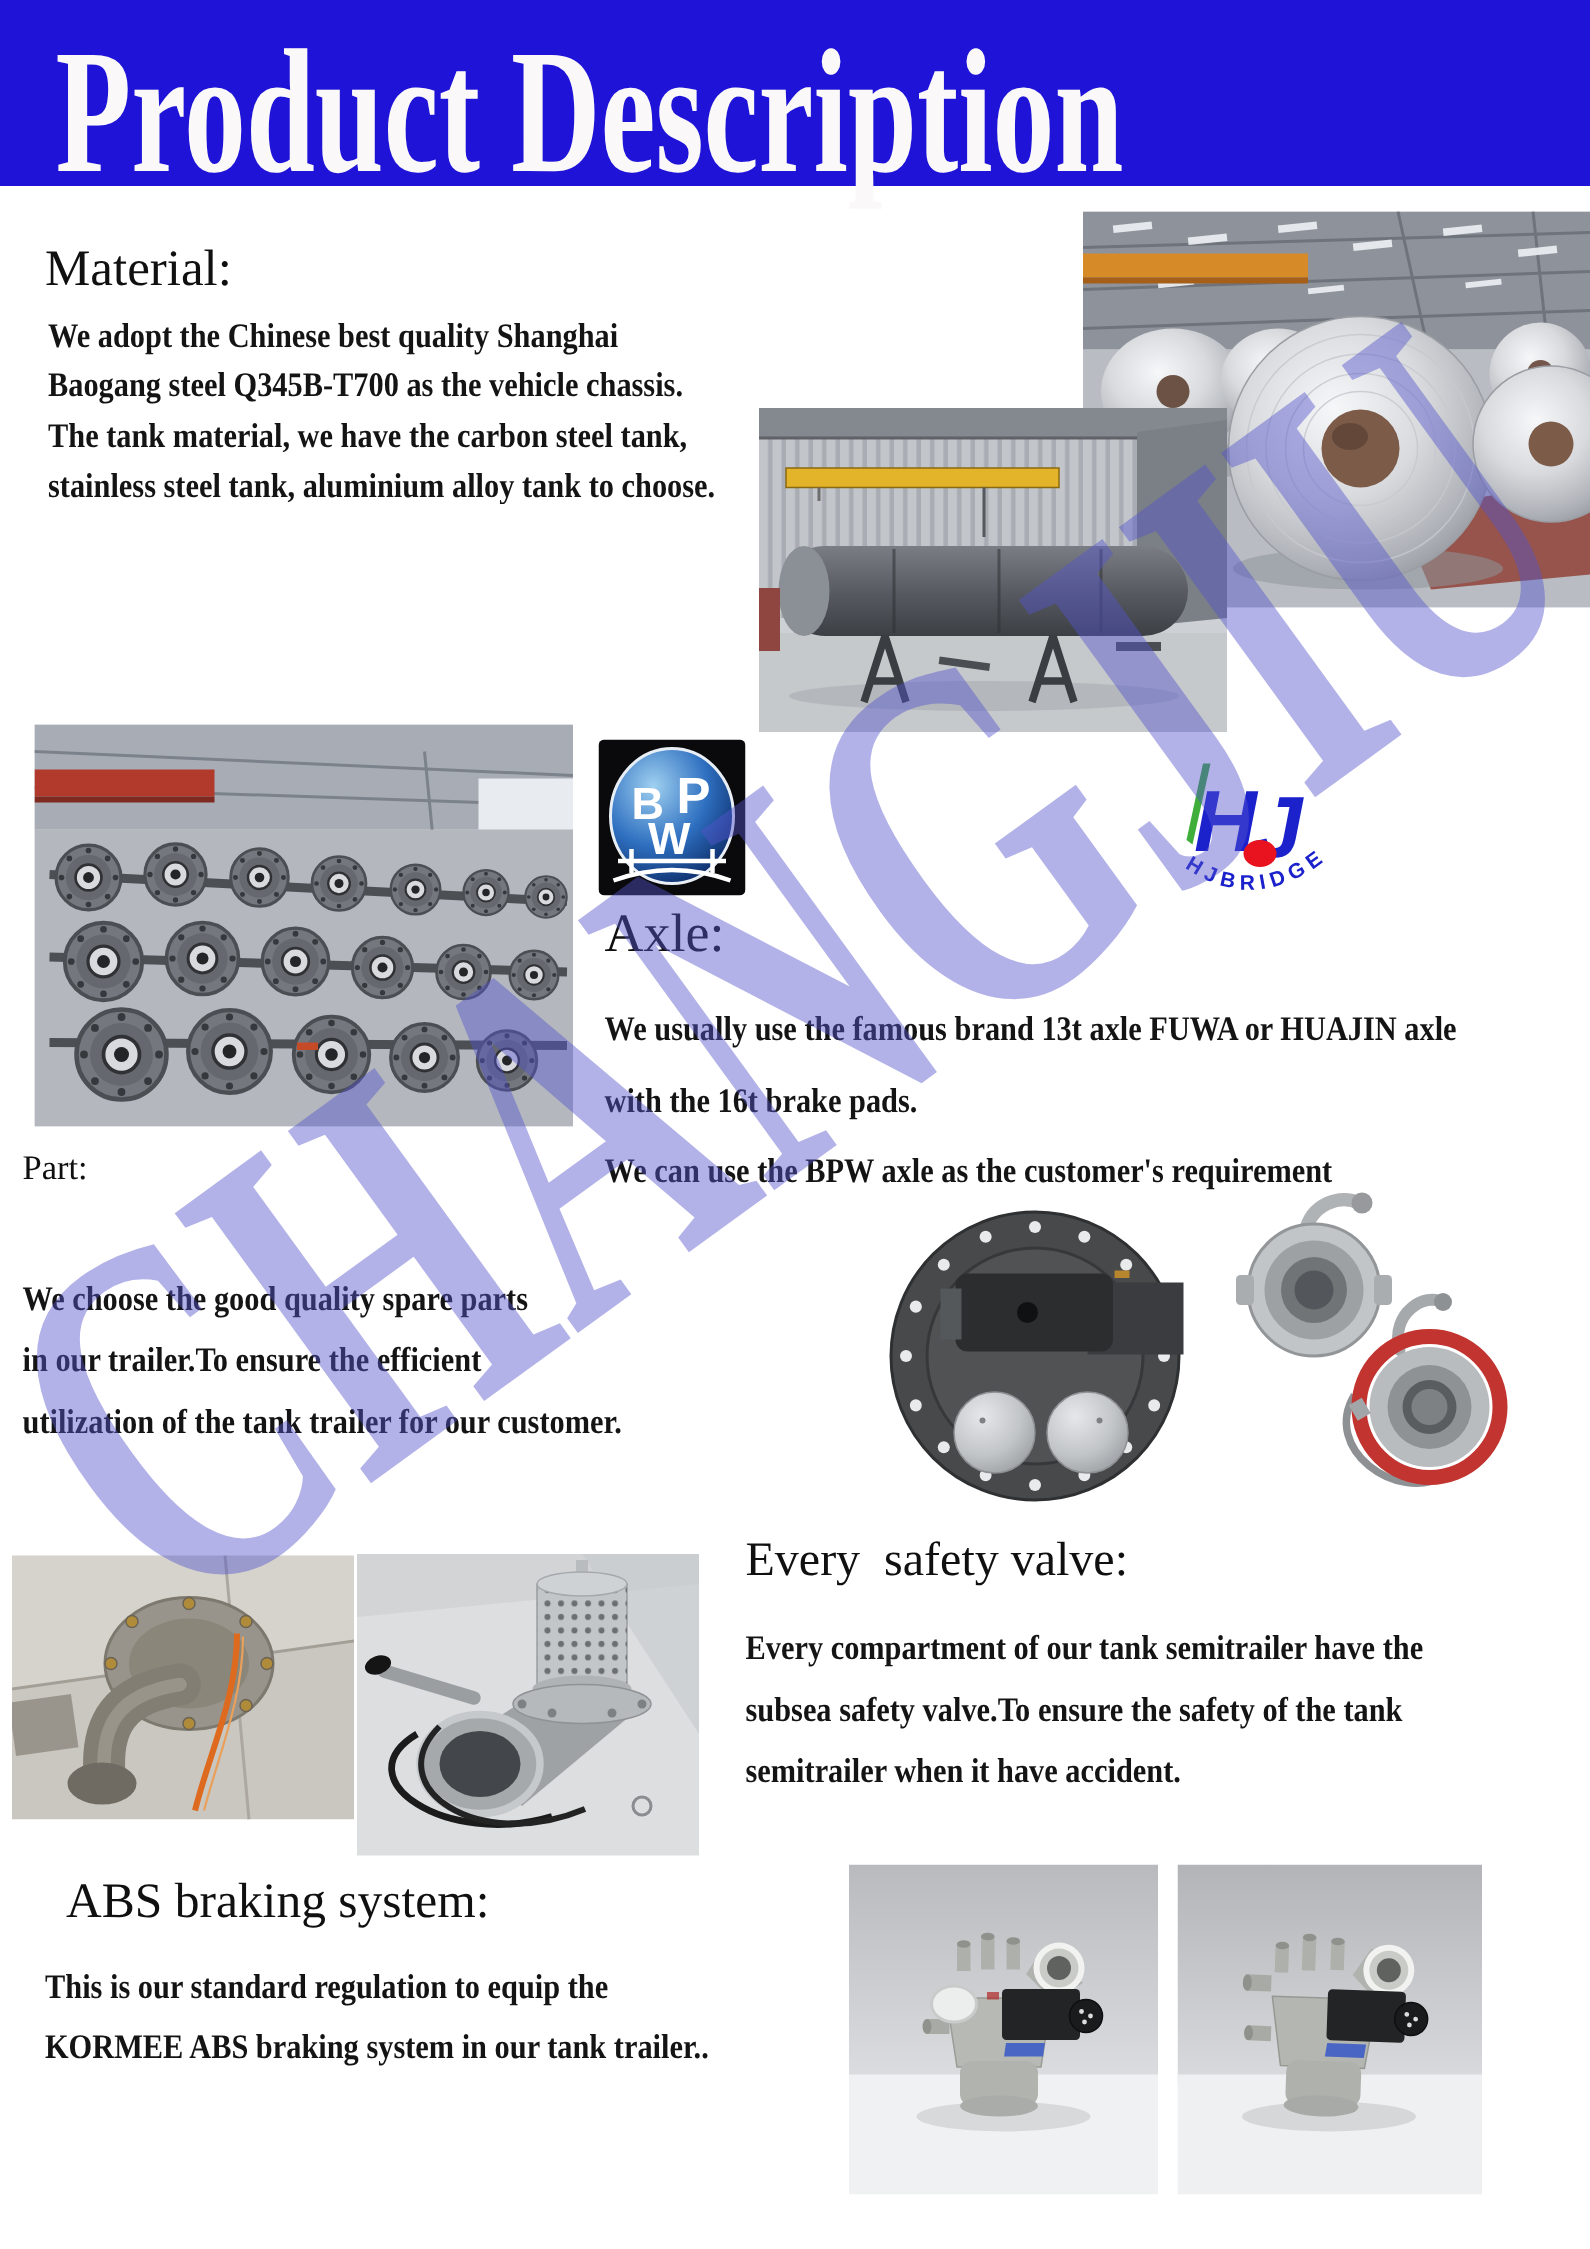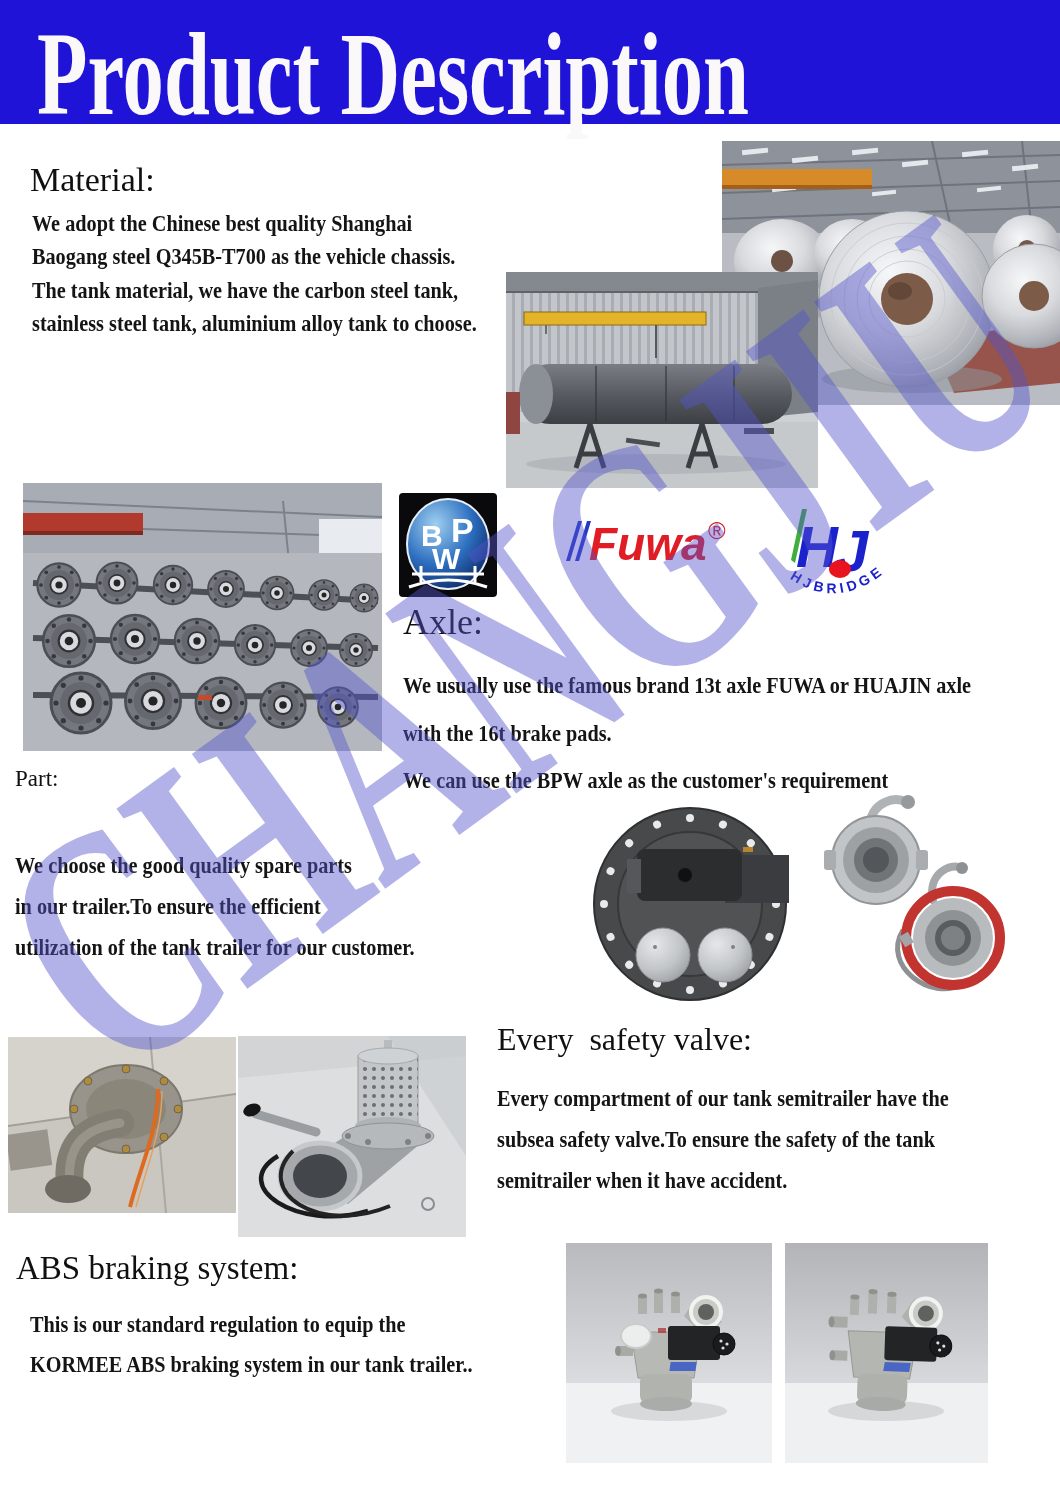--- a/index.html
+++ b/index.html
@@ -17,21 +17,21 @@
   .para{position:absolute;font-weight:bold;font-size:23px;color:#141414;white-space:nowrap;
         transform:scaleX(.88);transform-origin:0 0;z-index:30;}
   #material-h{left:30px;top:161px;font-size:34px;}
   #material-p{left:32px;top:207px;line-height:33.4px;}
   #axle-h{left:403px;top:601px;font-size:36px;}
   #axle-p{left:403px;top:662px;line-height:47.5px;}
   #part-h{left:15px;top:766px;font-size:23px;}
   #part-p{left:15px;top:845px;line-height:41px;}
   #subsea-h{left:497px;top:1021px;font-size:32px;}
   #subsea-p{left:497px;top:1078px;line-height:41px;}
-  #abs-h{left:16px;top:1250px;font-size:33px;}
+  #abs-h{left:44px;top:1250px;font-size:33px;}
   #abs-p{left:30px;top:1305px;line-height:40px;}
 
   
   .photo{position:absolute;z-index:10;}
   .photo svg{display:block;}
   #ph-coils{left:722px;top:141px;width:338px;height:264px;}
   #ph-tank{left:506px;top:272px;width:312px;height:216px;}
   #ph-axles{left:23px;top:483px;width:359px;height:268px;}
   #lg-bpw{left:399px;top:493px;width:98px;height:104px;z-index:12;}
   #lg-fuwa{left:556px;top:515px;width:180px;height:55px;z-index:12;}
@@ -230,30 +230,20 @@
       </g>
       <g stroke="#ffffff" stroke-width="3" fill="none">
         <line x1="13" y1="81" x2="85" y2="81"></line>
         <line x1="22" y1="73" x2="22" y2="89"></line>
           <line x1="76" y1="73" x2="76" y2="89"></line>
         <path d="M10 94 Q49 80 88 94"></path>
       </g>
     </svg>
   </div>
 
-  <div class="photo" id="lg-fuwa">
-    <svg width="180" height="55" viewBox="0 0 180 55">
-      <g fill="#2438c8">
-        <polygon points="10,46 22,6 26,6 14,46"></polygon>
-        <polygon points="19,46 31,6 35,6 23,46"></polygon>
-      </g>
-      <text x="33" y="45" font-family="Liberation Sans, sans-serif" font-style="italic" font-weight="bold" font-size="46" fill="#e01c24">Fuwa</text>
-      <text x="152" y="24" font-family="Liberation Sans, sans-serif" font-size="24" fill="#e01c24">®</text>
-    </svg>
-  </div>
 
   <div class="photo" id="lg-hj">
     <svg width="105" height="112" viewBox="0 0 105 112" xmlns="http://www.w3.org/2000/svg" xmlns:xlink="http://www.w3.org/1999/xlink">
       <polygon points="16,6 21,6 9,60 5,57" fill="#3fae3a"></polygon>
       <g font-family="Liberation Sans, sans-serif" font-weight="bold" font-style="italic" fill="#1b22cc">
         <text x="10" y="64" font-size="58">H</text>
         <text x="50" y="68" font-size="58">J</text>
       </g>
       <ellipse cx="54" cy="66" rx="11" ry="9" fill="#e8131f"></ellipse>
       <path id="hjarc" d="M2 74 Q 52 110 103 66" fill="none"></path>

